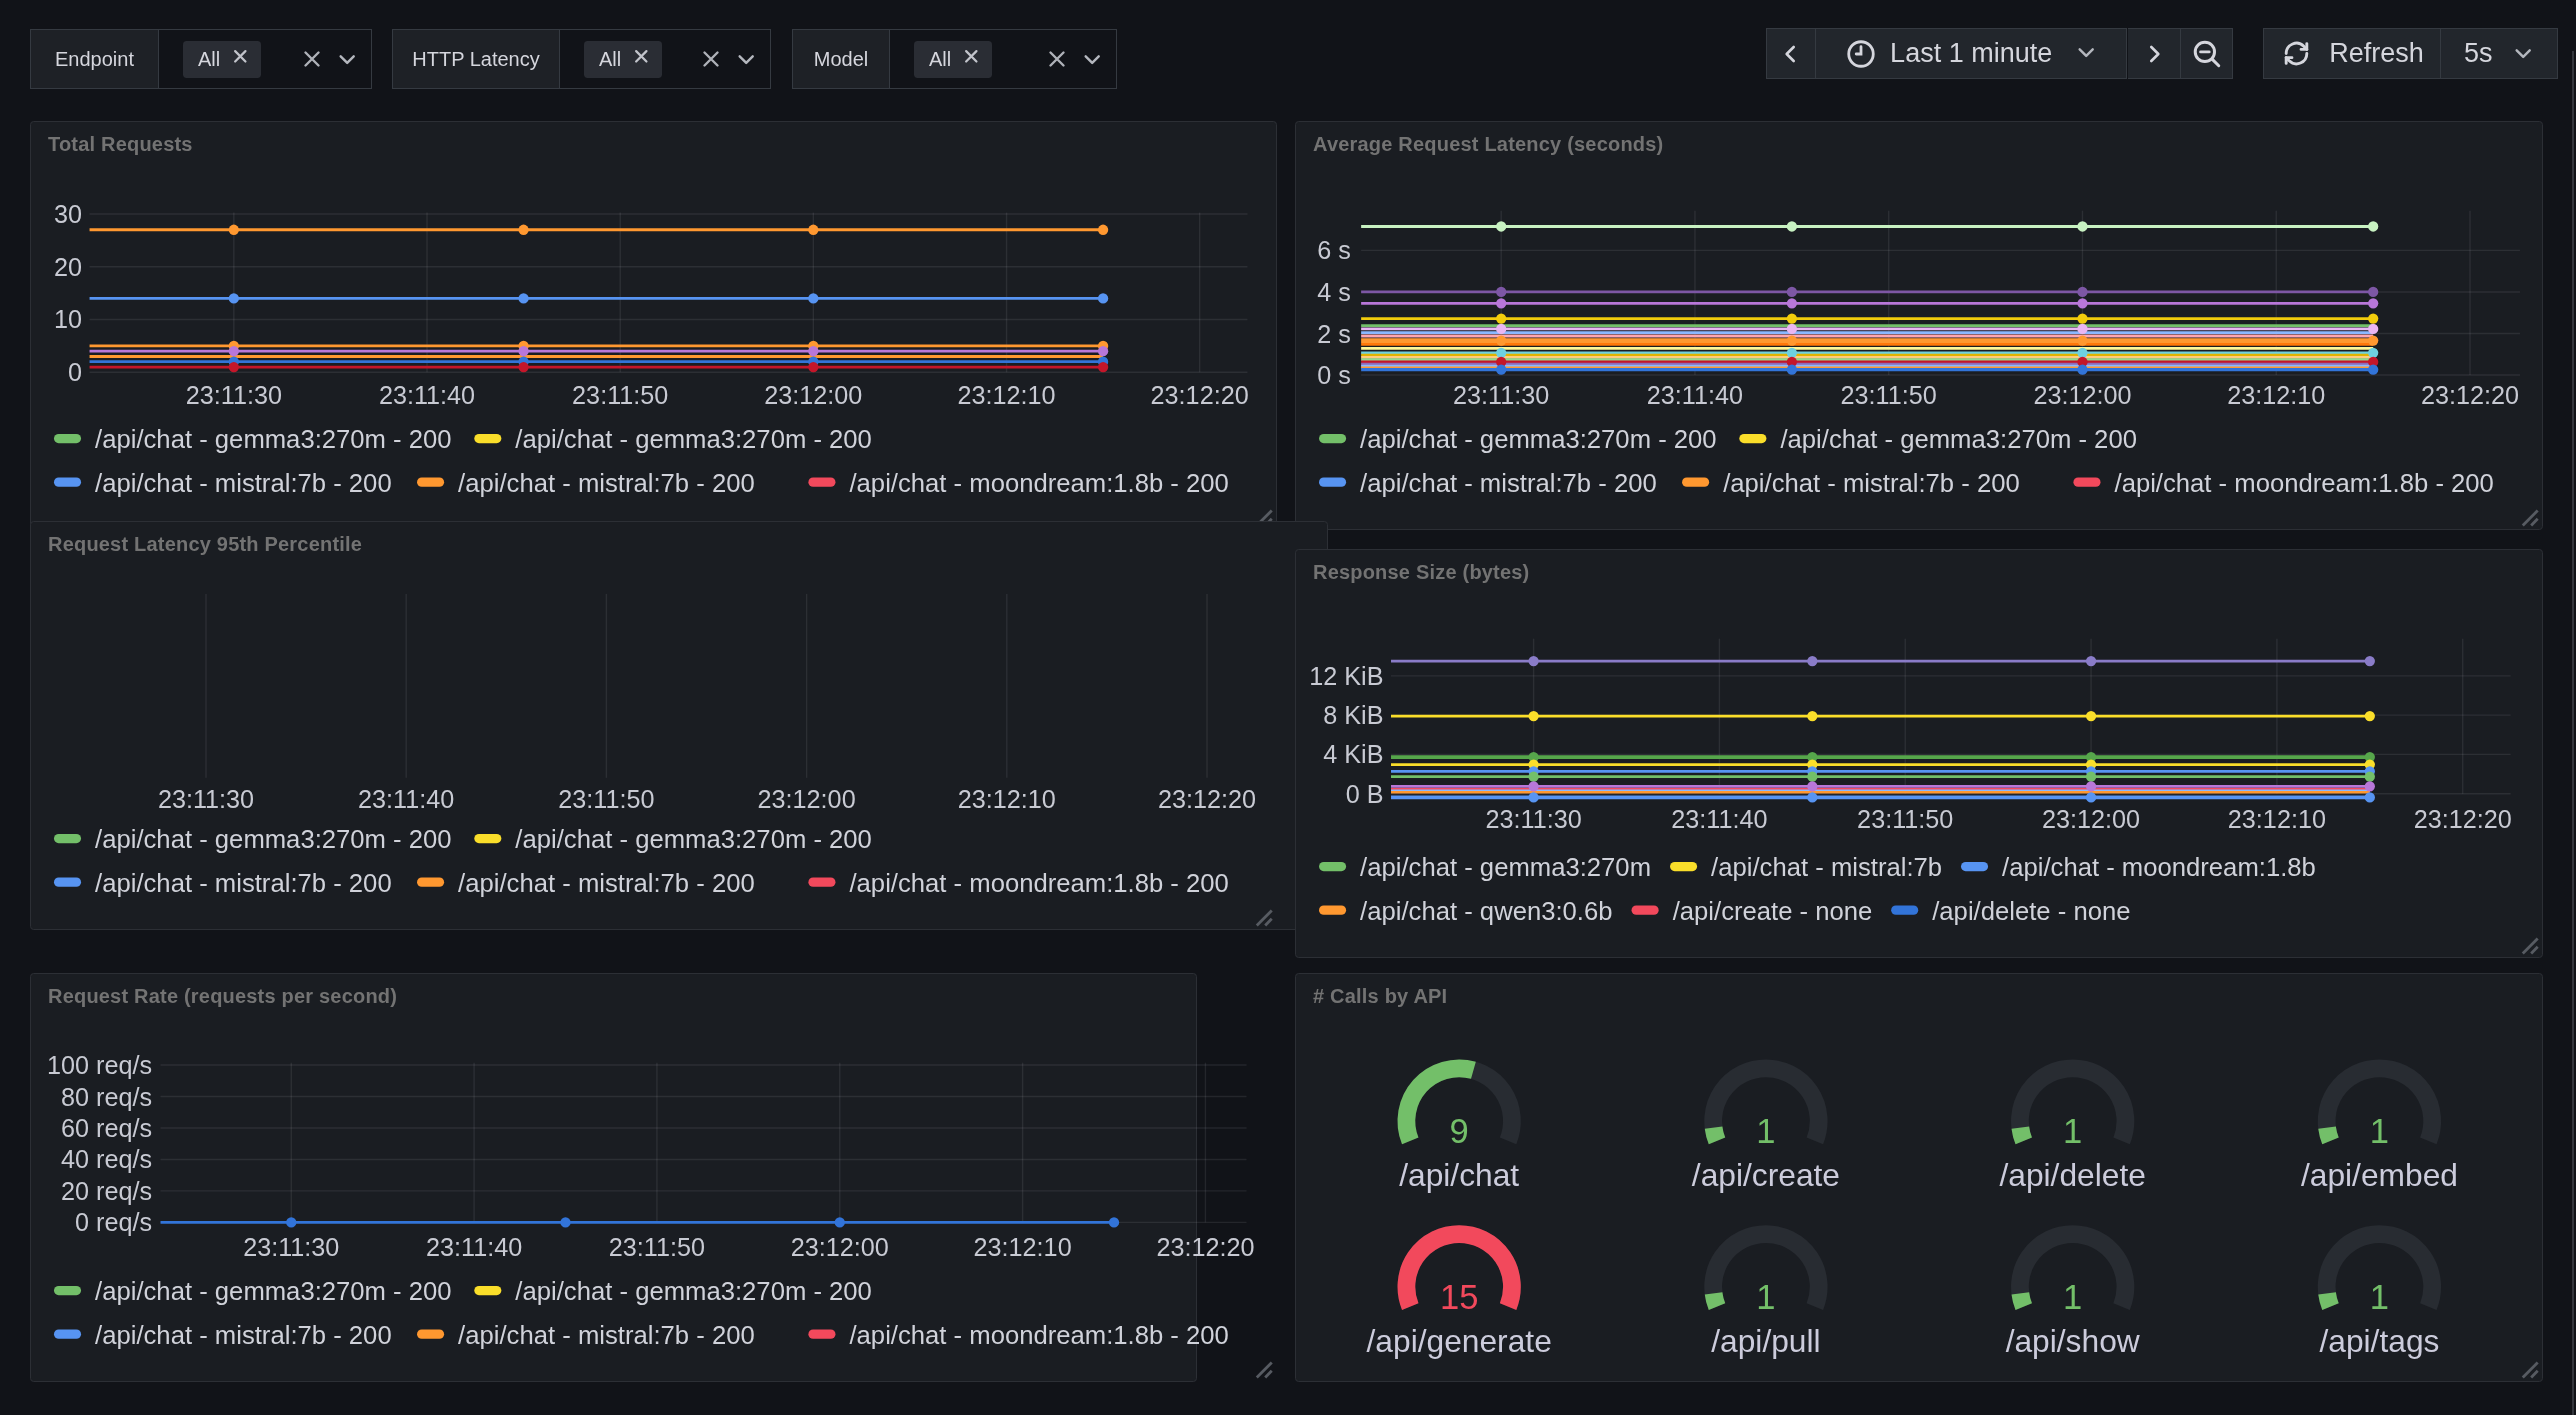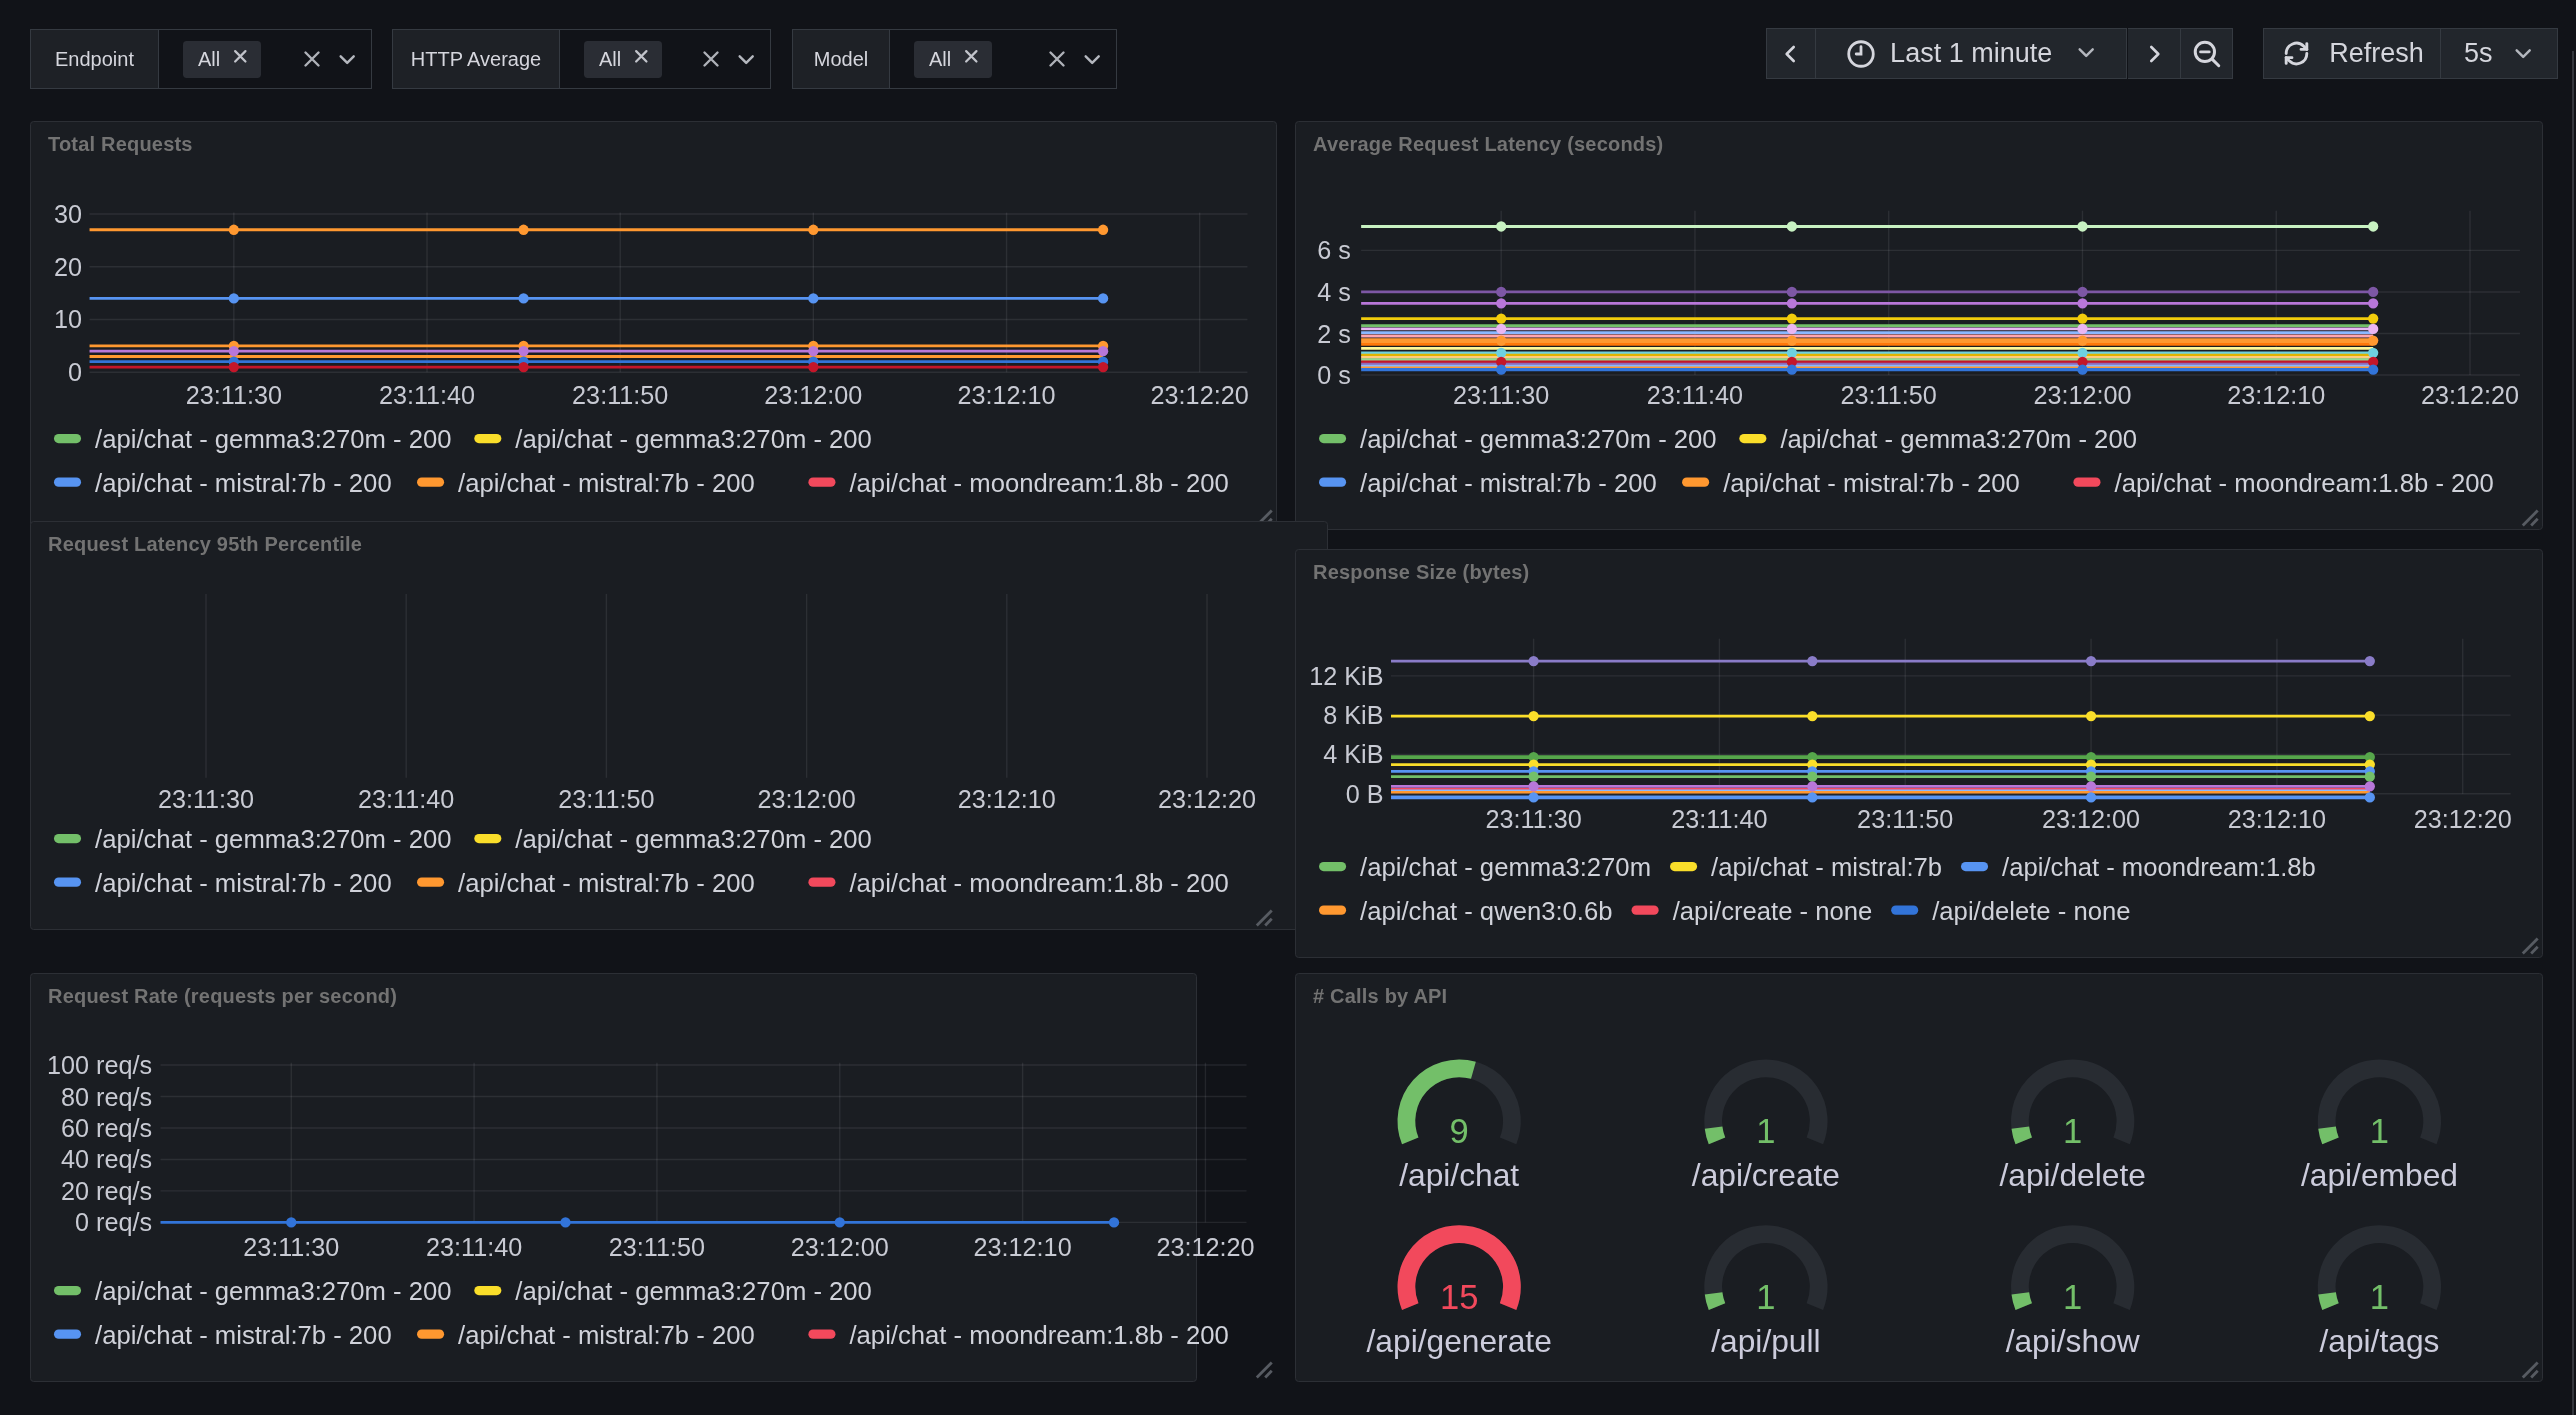--- a/index.html
+++ b/index.html
@@ -28,21 +28,21 @@
         <svg width="24" height="24" viewBox="0 0 24 24">
           <path d="M5.5 5.5 L18.5 18.5 M18.5 5.5 L5.5 18.5" stroke="#aeb1b8" stroke-width="2.4" stroke-linecap="round"></path>
         </svg>
         <svg width="22.4" height="22.4" viewBox="0 0 24 24">
           <path d="M5 9 L12 16 L19 9" fill="none" stroke="#b4b7be" stroke-width="2.6" stroke-linecap="round" stroke-linejoin="round"></path>
         </svg>
       </span>
  </div>
 </div>
 <div class="fgroup" style="left:392px;width:379px">
- <div class="flabel" style="width:168px">HTTP Average</div>
+ <div class="flabel" style="width:168px">HTTP Latency</div>
  <div class="fval" style="left:168px;width:211px">
    <span class="chip">All <span class="chipx"><svg width="20.6" height="20.6" viewBox="0 0 24 24">
             <path d="M6 6 L18 18 M18 6 L6 18" stroke="#c2c4cb" stroke-width="2.6" stroke-linecap="round"></path>
           </svg></span></span>
    <span class="fctrl">
         <svg width="24" height="24" viewBox="0 0 24 24">
           <path d="M5.5 5.5 L18.5 18.5 M18.5 5.5 L5.5 18.5" stroke="#aeb1b8" stroke-width="2.4" stroke-linecap="round"></path>
         </svg>
         <svg width="22.4" height="22.4" viewBox="0 0 24 24">
           <path d="M5 9 L12 16 L19 9" fill="none" stroke="#b4b7be" stroke-width="2.6" stroke-linecap="round" stroke-linejoin="round"></path>

